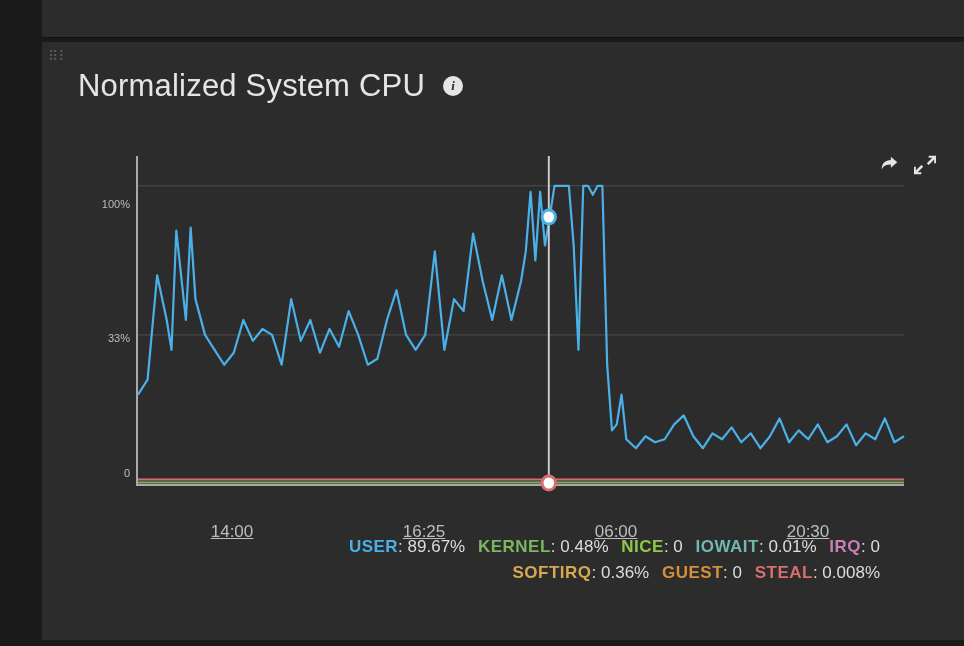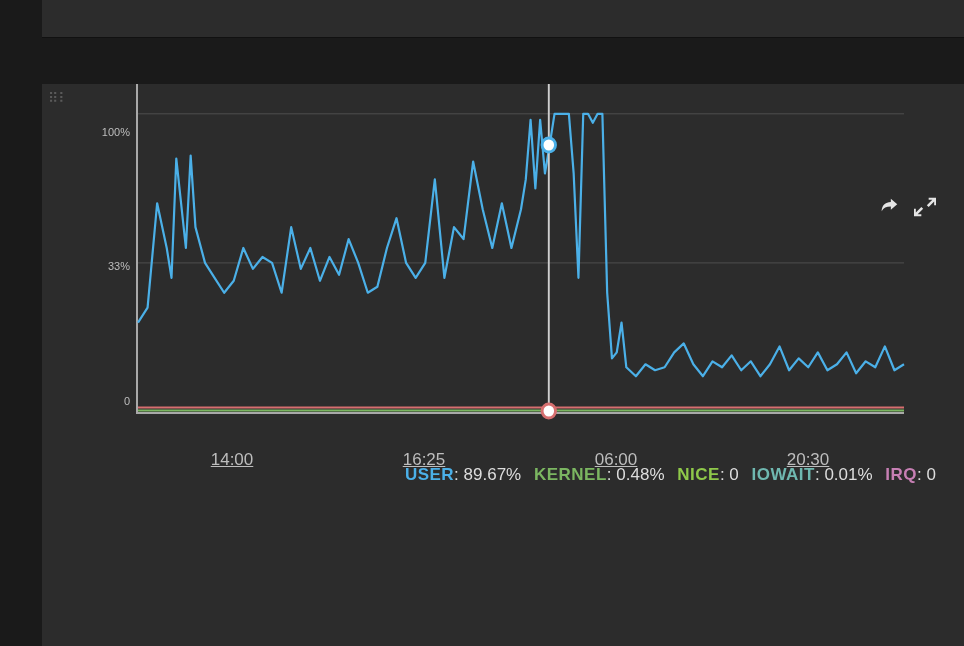--- a/index.html
+++ b/index.html
@@ -102,40 +102,44 @@
   .plot {
     position: absolute;
     left: 0; top: 0; width: 100%; height: 100%;
     border-left: 2px solid #a9a9a9;
     border-bottom: 2px solid #a9a9a9;
     overflow: visible;
   }
   .gridline { stroke: #505050; stroke-width: 1; }
   .cursor-line { stroke: #cfcfcf; stroke-width: 2; }
   .legend {
-    margin: 48px 28px 0 0;
+    margin: 48px 84px 0 0;
     text-align: right;
     font-size: 17px;
     font-weight: 600;
     line-height: 1.5;
     color: #ddd;
   }
   .legend-name { letter-spacing: 0.5px; }
   .legend-val { color: #ddd; font-weight: 400; }
   .legend-sep { display: inline-block; width: 8px; }
 </style>
 </head>
 <body>
 
 <div class="outer">
   <div class="top-strip"></div>
 
   <div class="panel">
     <div class="drag-handle">⠿⠇</div>
 
+    <div class="panel-header">
+      <div class="panel-title">Normalized System CPU</div>
+      <div class="info-icon">i</div>
+    </div>
 
     <div class="panel-actions">
       <svg class="action-icon" viewBox="0 0 24 24">
         <path d="M14 3l7 6-7 6v-3.5c-5 0-8 1.5-10 5 0-6 4-10 10-10V3z"></path>
       </svg>
       <svg class="action-icon" viewBox="0 0 24 24">
         <path d="M4 20l6-6-2-2-6 6v-4H0v8h8v-2H4zM20 4l-6 6 2 2 6-6v4h2V2h-8v2h4z"></path>
       </svg>
     </div>
 
@@ -166,15 +170,20 @@
     </div>
 
     <div class="legend">
       <div>
         <span class="legend-name" style="color:#4bb0e8">USER</span><span class="legend-val">: 89.67%</span><span class="legend-sep"></span>
         <span class="legend-name" style="color:#7bb661">KERNEL</span><span class="legend-val">: 0.48%</span><span class="legend-sep"></span>
         <span class="legend-name" style="color:#8fc94a">NICE</span><span class="legend-val">: 0</span><span class="legend-sep"></span>
         <span class="legend-name" style="color:#6fb8b0">IOWAIT</span><span class="legend-val">: 0.01%</span><span class="legend-sep"></span>
         <span class="legend-name" style="color:#c77fb4">IRQ</span><span class="legend-val">: 0</span>
       </div>
+      <div>
+        <span class="legend-name" style="color:#d6a84f">SOFTIRQ</span><span class="legend-val">: 0.36%</span><span class="legend-sep"></span>
+        <span class="legend-name" style="color:#d88f3b">GUEST</span><span class="legend-val">: 0</span><span class="legend-sep"></span>
+        <span class="legend-name" style="color:#d66f6f">STEAL</span><span class="legend-val">: 0.008%</span>
+      </div>
     </div>
   </div>
 </div>
 
 </body></html>

